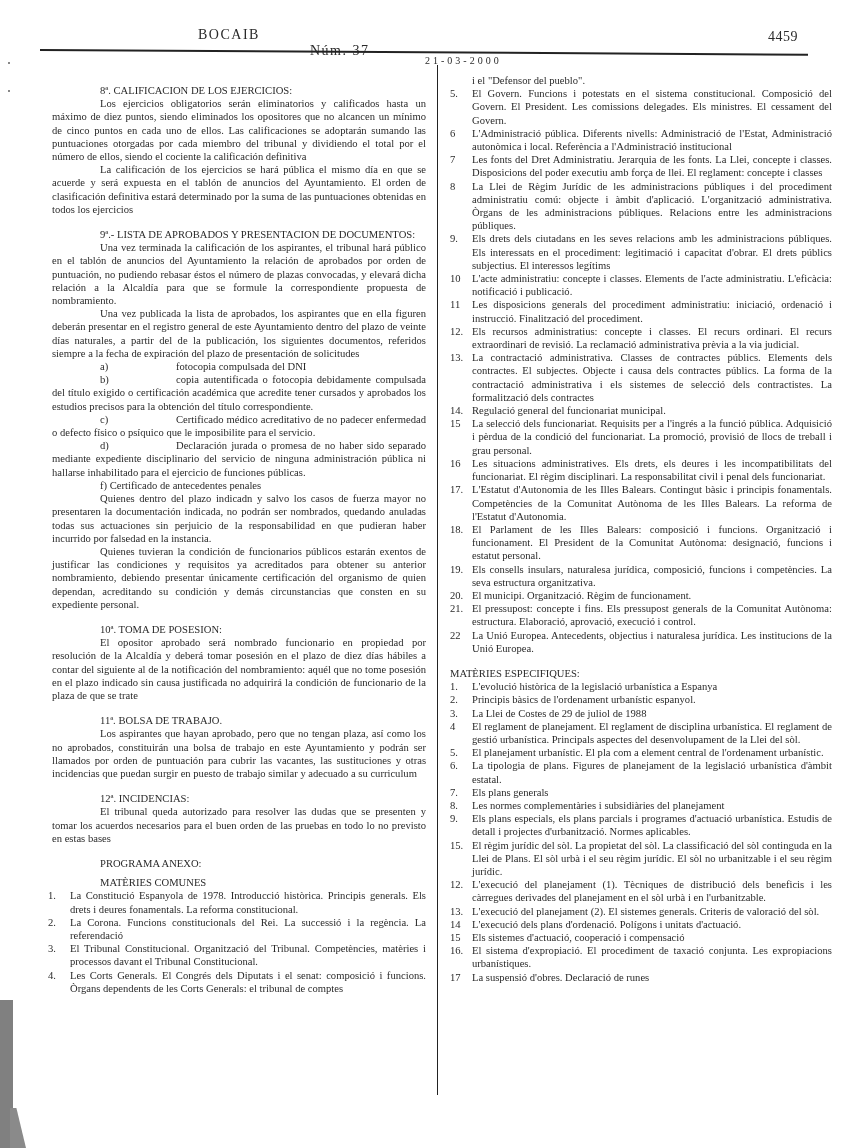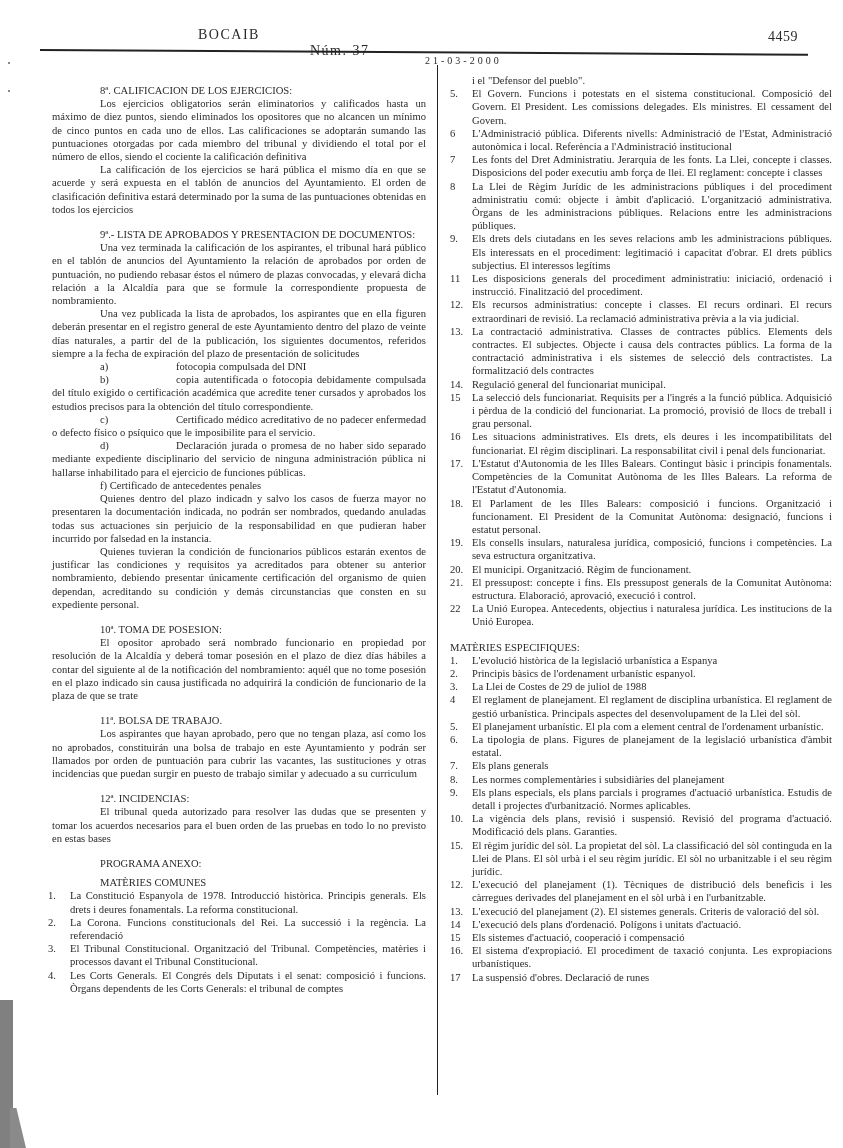--- a/index.html
+++ b/index.html
@@ -151,20 +151,24 @@
       </li>
       <li>
         <span class="n">8</span>
         <span class="t">La Llei de Règim Jurídic de les administracions públiques i del procediment administratiu comú: objecte i àmbit d'aplicació. L'organització administrativa. Òrgans de les administracions públiques. Relacions entre les administracions públiques.</span>
       </li>
       <li>
         <span class="n">9.</span>
         <span class="t">Els drets dels ciutadans en les seves relacions amb les administracions públiques. Els interessats en el procediment: legitimació i capacitat d'obrar. El drets públics subjectius. El interessos legítims</span>
       </li>
       <li>
+        <span class="n">10</span>
+        <span class="t">L'acte administratiu: concepte i classes. Elements de l'acte administratiu. L'eficàcia: notificació i publicació.</span>
+      </li>
+      <li>
         <span class="n">11</span>
         <span class="t">Les disposicions generals del procediment administratiu: iniciació, ordenació i instrucció. Finalització del procediment.</span>
       </li>
       <li>
         <span class="n">12.</span>
         <span class="t">Els recursos administratius: concepte i classes. El recurs ordinari. El recurs extraordinari de revisió. La reclamació administrativa prèvia a la via judicial.</span>
       </li>
       <li>
         <span class="n">13.</span>
         <span class="t">La contractació administrativa. Classes de contractes públics. Elements dels contractes. El subjectes. Objecte i causa dels contractes públics. La forma de la contractació administrativa i els sistemes de selecció dels contractistes. La formalització dels contractes</span>
@@ -239,24 +243,20 @@
       </li>
       <li>
         <span class="n">8.</span>
         <span class="t">Les normes complementàries i subsidiàries del planejament</span>
       </li>
       <li>
         <span class="n">9.</span>
         <span class="t">Els plans especials, els plans parcials i programes d'actuació urbanística. Estudis de detall i projectes d'urbanització. Normes aplicables.</span>
       </li>
       <li>
-        <span class="n">10.</span>
-        <span class="t">La vigència dels plans, revisió i suspensió. Revisió del programa d'actuació. Modificació dels plans. Garanties.</span>
-      </li>
-      <li>
         <span class="n">15.</span>
         <span class="t">El règim jurídic del sòl. La propietat del sòl. La classificació del sòl continguda en la Llei de Plans. El sòl urbà i el seu règim jurídic. El sòl no urbanitzable i el seu règim jurídic.</span>
       </li>
       <li>
         <span class="n">12.</span>
         <span class="t">L'execució del planejament (1). Tècniques de distribució dels beneficis i les càrregues derivades del planejament en el sòl urbà i en l'urbanitzable.</span>
       </li>
       <li>
         <span class="n">13.</span>
         <span class="t">L'execució del planejament (2). El sistemes generals. Criteris de valoració del sòl.</span>

